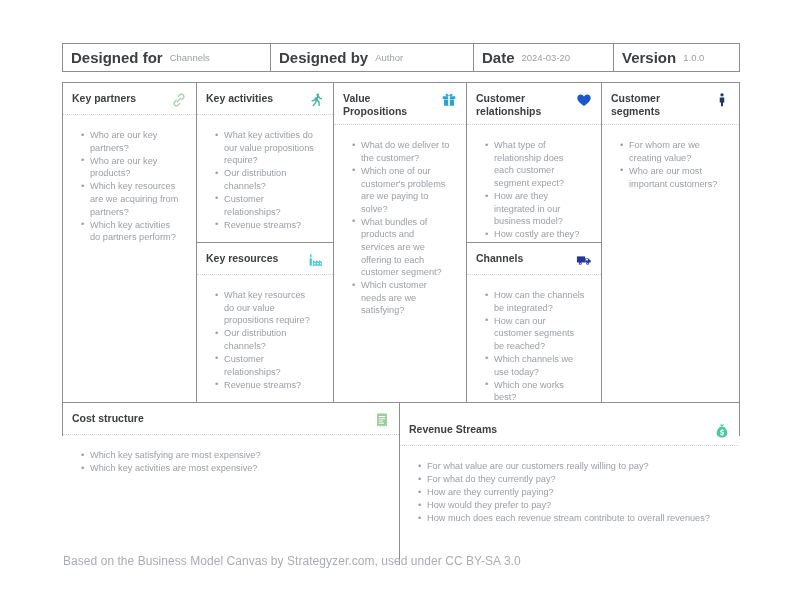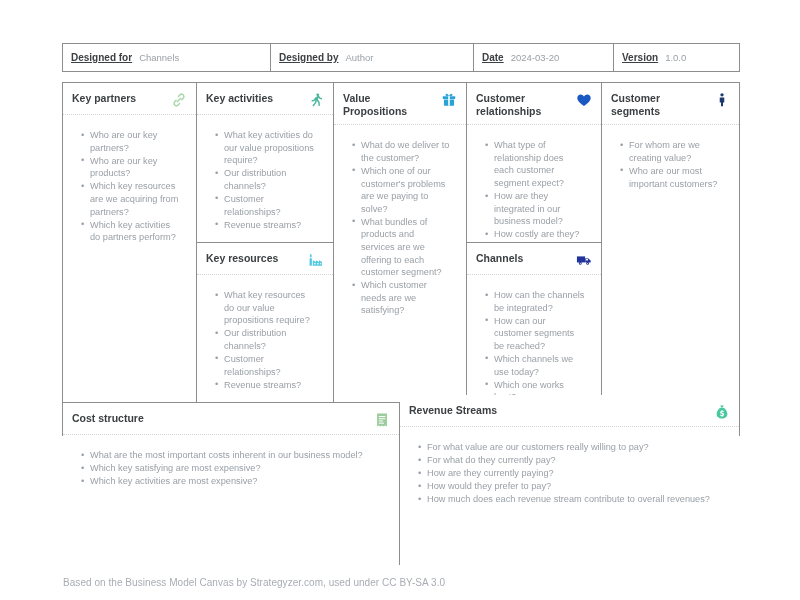--- a/index.html
+++ b/index.html
@@ -33,25 +33,24 @@
     height: 100%;
     white-space: nowrap;
     overflow: hidden;
   }
   .header-cell:last-child { border-right: none; }
   .hc-designed-for { width: 208px; }
   .hc-designed-by  { width: 203px; }
   .hc-date         { width: 140px; }
   .hc-version      { flex: 1; }
   .header-label {
-    font-size: 10px;
+    font-size: 15px;
     font-weight: bold;
     color: #3c4043;
     margin-right: 7px;
-    text-decoration: underline;
   }
   .header-value {
     font-size: 9.5px;
     color: #9aa0a6;
   }
 
   
   .canvas {
     position: absolute;
     left: 62px; top: 82px;
@@ -107,22 +106,22 @@
     position: absolute;
     left: -9px;
     top: -0.5px;
     color: #9aa0a6;
     font-size: 9.5px;
   }
 
   
   .footer-note {
     position: absolute;
-    left: 63px; top: 577px;
-    font-size: 10px;
+    left: 63px; top: 554px;
+    font-size: 12px;
     color: #a8adb3;
     letter-spacing: 0.05px;
   }
 </style>
 </head>
 <body>
 
 <div id="root">
 
   <div class="header-row">
@@ -288,27 +287,26 @@
           <svg viewBox="0 0 24 24" fill="#9ccc9c">
             <path d="M4.6 2.4 h14.8 v19.2 l-2.5-1.5 -2.5 1.5 -2.4-1.5 -2.5 1.5 -2.4-1.5 -2.5 1.5 z"></path>
             <rect x="7.1" y="6.1" width="9.8" height="1.5" fill="#ffffff"></rect>
             <rect x="7.1" y="9.4" width="9.8" height="1.5" fill="#ffffff"></rect>
             <rect x="7.1" y="12.7" width="6.4" height="1.5" fill="#ffffff"></rect>
             <rect x="7.1" y="16" width="7.9" height="1.5" fill="#ffffff"></rect>
           </svg>
         </div>
       </div>
       <ul class="points">
-        <li>What are the most important costs inherent in our business model?</li>
         <li>Which key satisfying are most expensive?</li>
         <li>Which key activities are most expensive?</li>
       </ul>
     </div>
 
-    <div class="cell" style="left:337px; top:312px; width:339px; height:162px;">
+    <div class="cell" style="left:337px; top:331px; width:339px; height:162px;">
       <div class="cell-head">
         <div class="cell-title">Revenue Streams</div>
         <div class="cell-icon">
           <svg viewBox="0 0 24 24" fill="#49c9a0">
             <path d="M9.3 2.3 h5.4 l-1.4 2.6 h-2.6 z"></path>
             <path d="M12 5.1 c4.4 0 8 5.3 8 10.2 0 3.9-3.3 6.4-8 6.4 s-8-2.5-8-6.4 C4 10.4 7.6 5.1 12 5.1 z"></path>
             <path d="M12.9 9.4 h-1.7 v1 c-1.3 .2-2.1 1-2.1 2.1 0 1.3 .9 1.9 2.4 2.3 1.1 .3 1.4 .5 1.4 1 0 .4-.4 .7-1.1 .7 -.9 0-1.7-.3-2.3-.7 l-.5 1.5 c.6 .4 1.4 .6 2.2 .7 v1 h1.7 v-1.1 c1.4-.2 2.2-1.1 2.2-2.2 0-1.2-.7-1.9-2.3-2.4 -1.2-.4-1.5-.6-1.5-1 0-.3 .3-.6 1-.6 .8 0 1.5 .2 2 .5 l .5-1.5 c-.5-.2-1.1-.4-1.8-.5 z" fill="#ffffff"></path>
           </svg>
         </div>
       </div>

